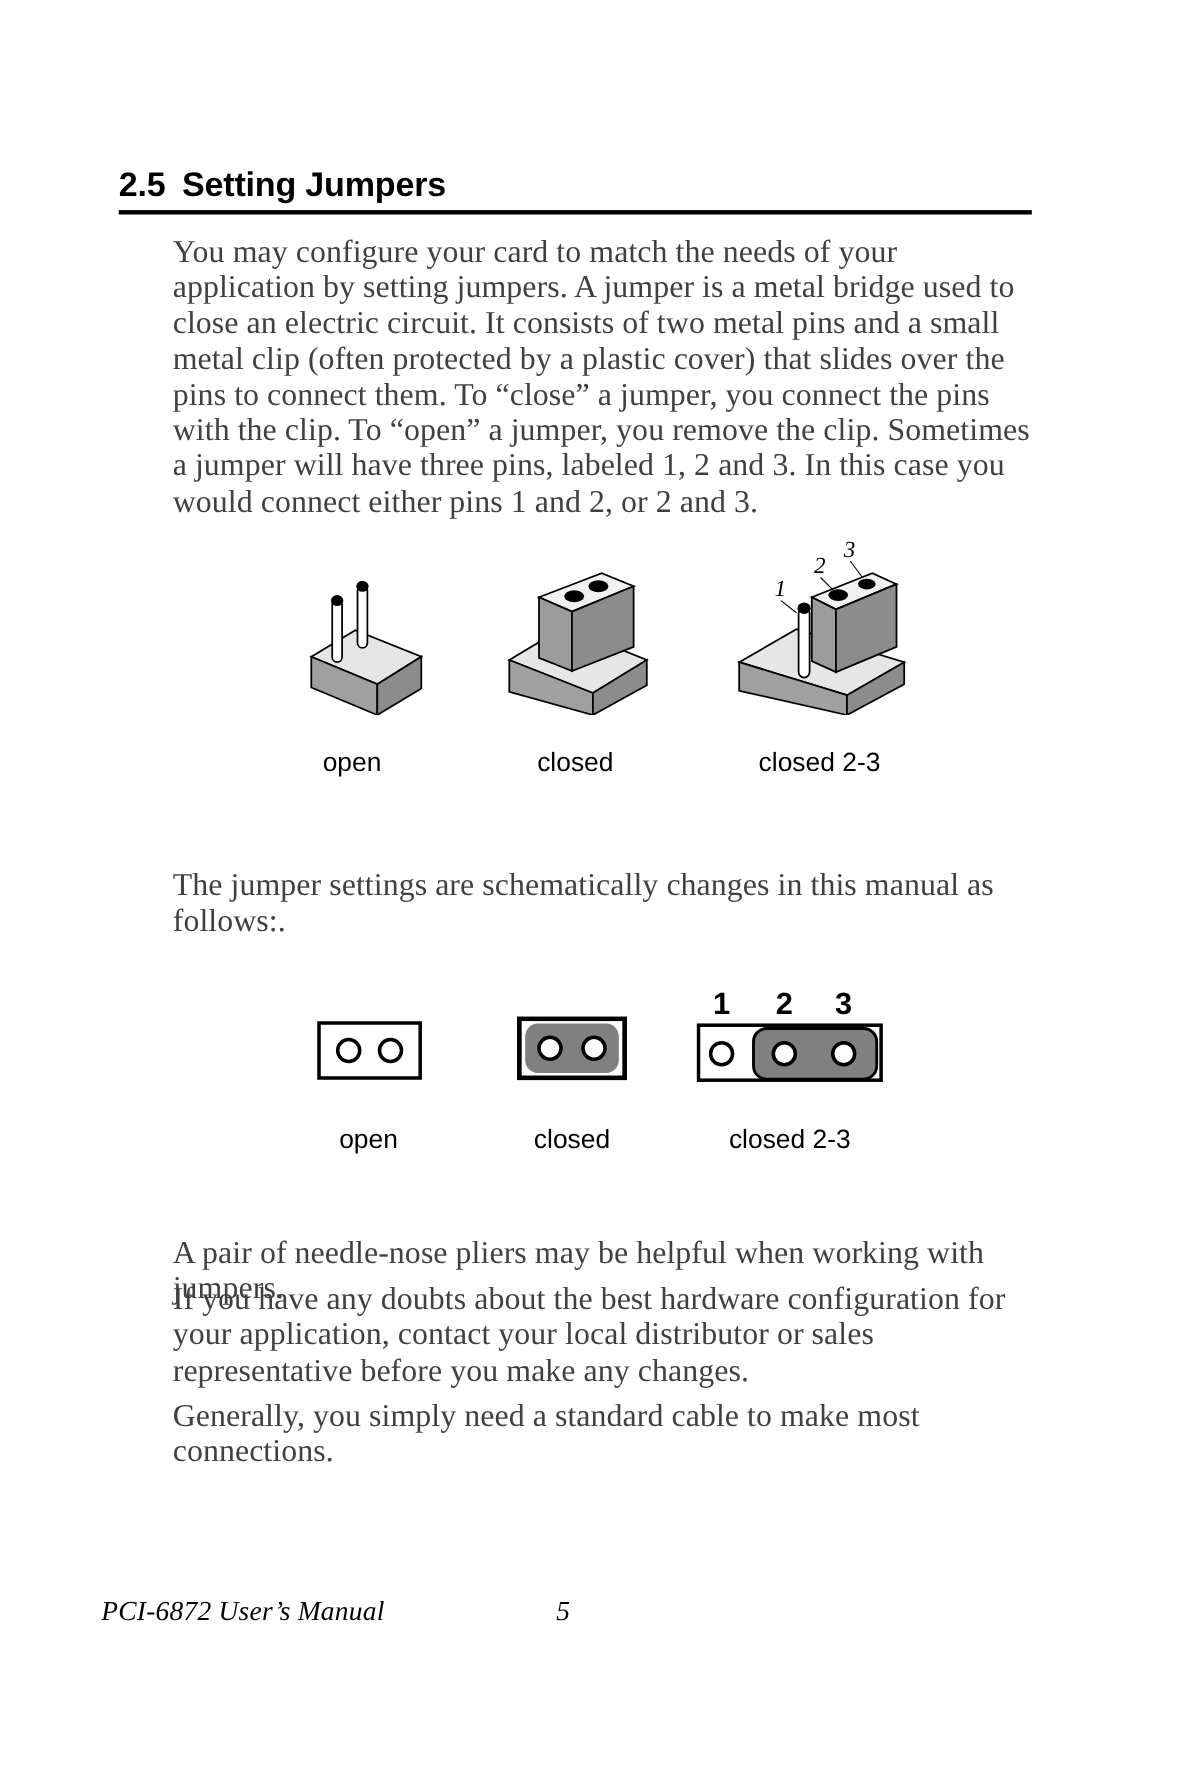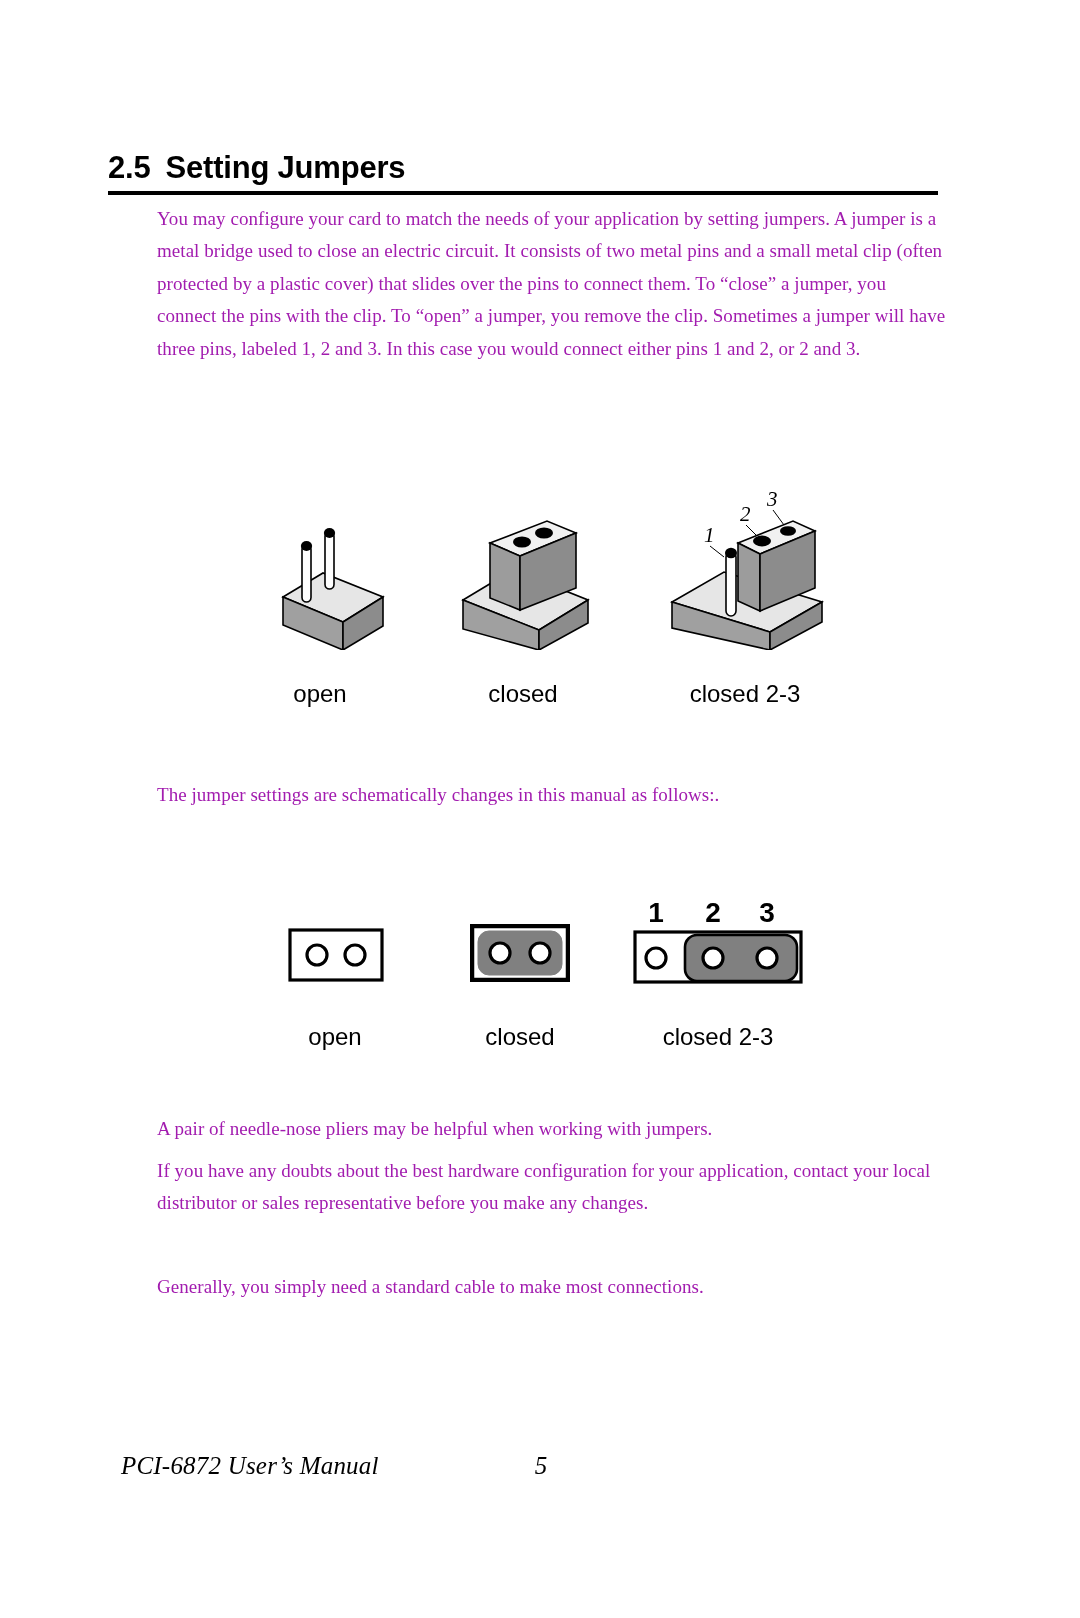--- a/index.html
+++ b/index.html
@@ -41,23 +41,23 @@
   }
   .heading-num { margin-right: 15px; }
   .heading-rule {
     border-bottom: 4px solid #000;
     width: 100%;
   }
 
   
   .para {
     position: absolute;
-    font-size: 19px;
+    font-size: 29px;
     line-height: 32.4px;
-    color: #a21caf;
+    color: #404040;
     text-align: left;
     letter-spacing: 0.05px;
   }
 
   #para-intro  { left: 157px; top: 184px;  width: 790px; }
   #para-sch    { left: 157px; top: 760px;  width: 800px; }
   #para-pliers { left: 157px; top: 1094px; width: 800px; }
   #para-doubts { left: 157px; top: 1136px; width: 790px; }
   #para-cable  { left: 157px; top: 1242px; width: 800px; margin-top: 29px; }
 
@@ -87,21 +87,21 @@
     left: 0;
     top: 880px;
     width: 1080px;
     height: 190px;
   }
   .figsch { position: absolute; }
 
   
   .footer {
     position: absolute;
-    left: 121px;
+    left: 92px;
     top: 1452px;
     width: 840px;
     height: 34px;
   }
   .footer-left {
     position: absolute;
     left: 0; top: 0;
     font-family: "Liberation Serif", serif;
     font-style: italic;
     font-size: 25px;

